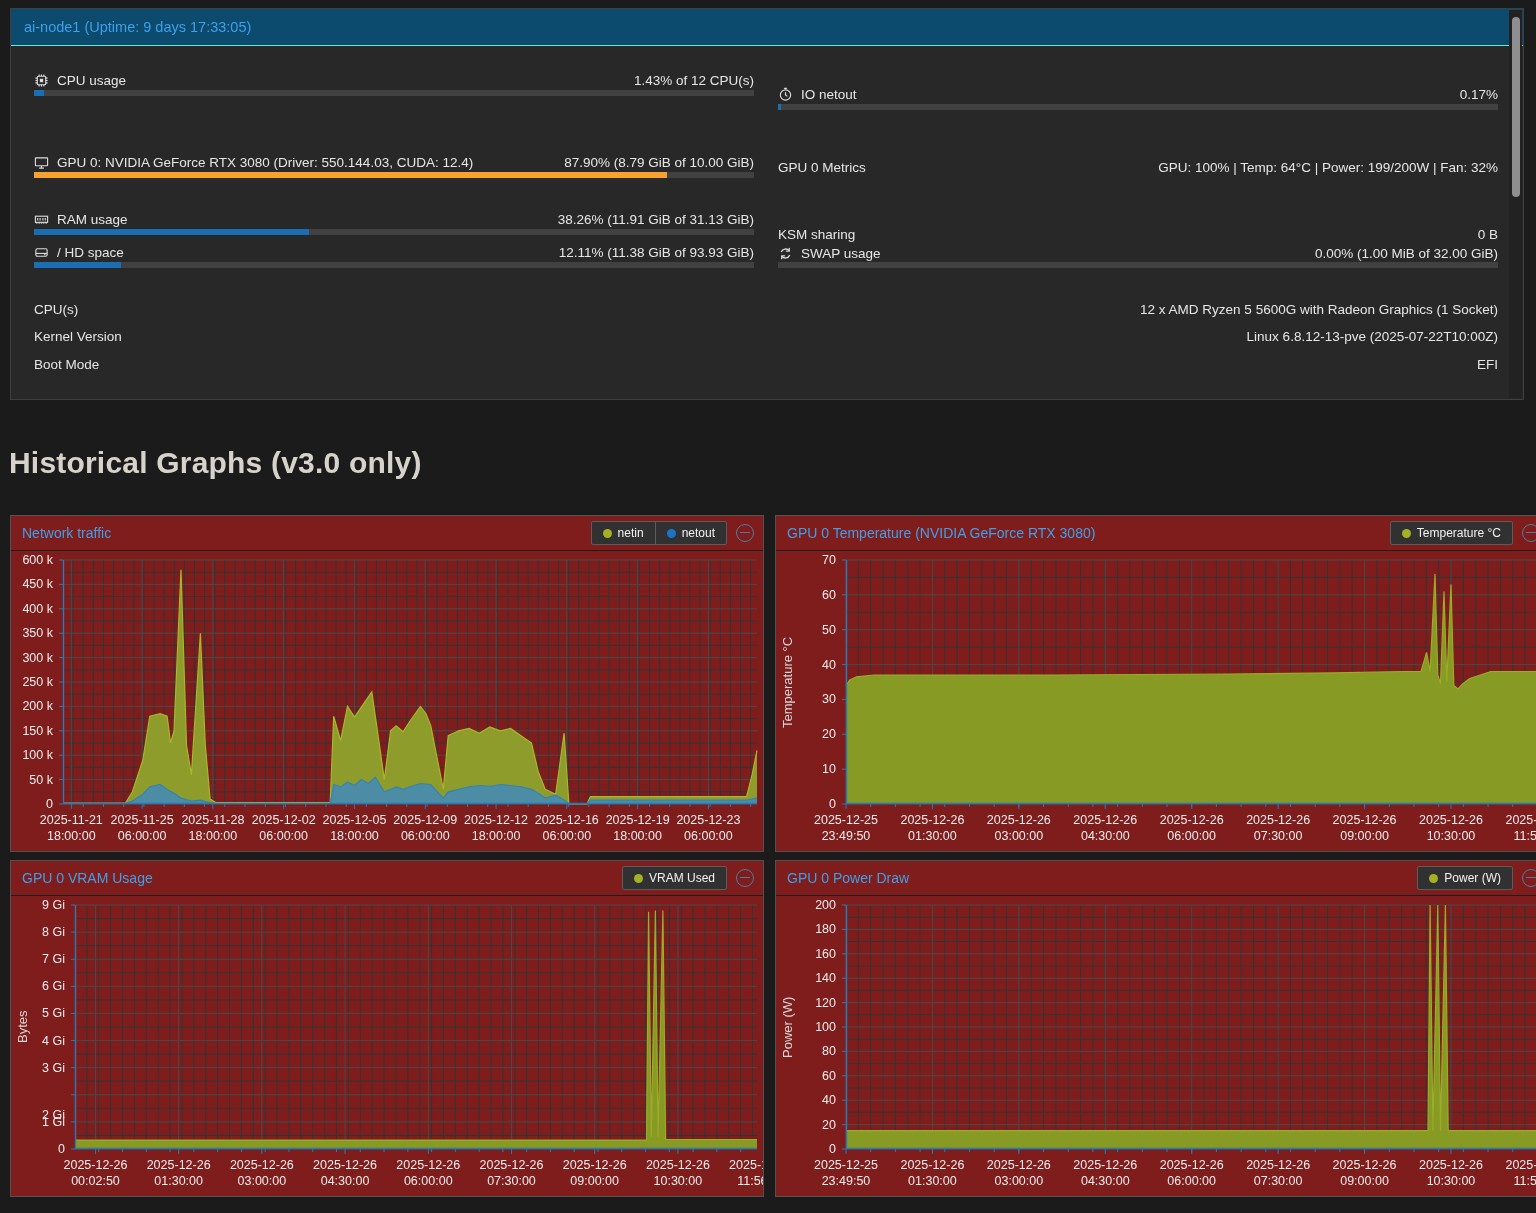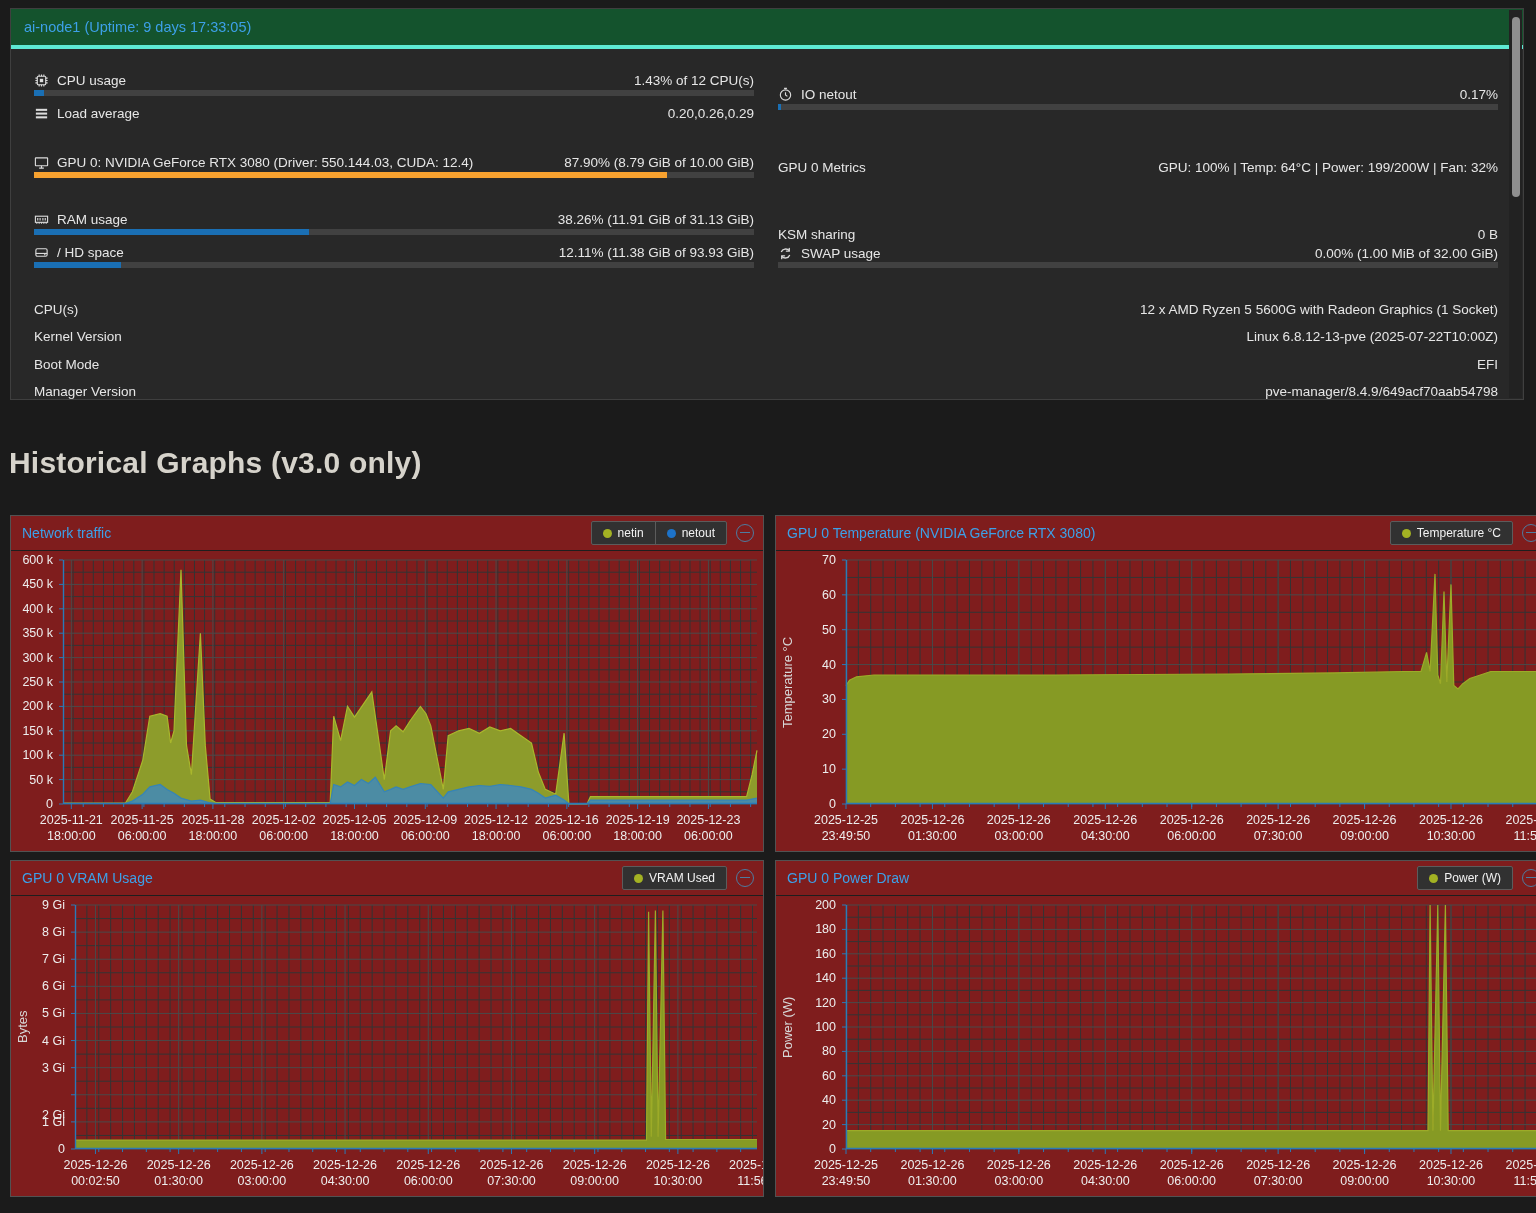--- a/index.html
+++ b/index.html
@@ -3,21 +3,21 @@
 <meta charset="utf-8">
 <style>
   html,body{margin:0;padding:0;background:#1b1b1b;}
   body{width:1536px;height:1213px;position:relative;overflow:hidden;
        font-family:"Liberation Sans",sans-serif;color:#e3e3e3;}
 
   
   .summary{position:absolute;left:10px;top:8px;width:1514px;height:392px;
            background:#282828;border:1px solid #3f3f3f;box-sizing:border-box;}
   .panel-header{height:36px;display:flex;align-items:center;padding-left:13px;
-                background:#14532d;border-bottom:4px solid #5eead4;
+                background:#0c4a6e;border-bottom:1px solid #5eead4;
                 color:#3da0e8;font-size:14.5px;}
   .srow{position:absolute;height:18px;font-size:13.5px;color:#e6e6e6;
         display:flex;align-items:center;}
   .srow .ico{display:inline-flex;margin-right:8px;color:#dcdcdc;}
   .srow .val{margin-left:auto;text-align:right;}
   .col-l{left:23px;width:720px;}
   .col-r{left:767px;width:720px;}
   .col-w{left:23px;width:1464px;}
   .sbar{position:absolute;height:6px;background:#414141;}
   .sbar .fill{height:100%;background:#1a6fb4;width:0;}
@@ -76,31 +76,20 @@
         <path d="M5.5 1.5v2M8 1.5v2M10.5 1.5v2M5.5 12.5v2M8 12.5v2M10.5 12.5v2M1.5 5.5h2M1.5 8h2M1.5 10.5h2M12.5 5.5h2M12.5 8h2M12.5 10.5h2"></path>
       </svg>
       </span>
     <span class="lbl">CPU usage</span>
     <span class="val">1.43% of 12 CPU(s)</span>
   </div>
   <div class="sbar bar-l" style="top:81px">
       <div class="fill" style="width: 1.43%; background: rgb(26, 111, 180);"></div>
     </div>
 
-  <div class="srow col-l" style="top:95px">
-    <span class="ico">
-      <svg width="15" height="15" viewBox="0 0 16 16" fill="currentColor">
-        <rect x="2" y="3" width="12" height="2.2"></rect>
-          <rect x="2" y="7" width="12" height="2.2"></rect>
-          <rect x="2" y="11" width="12" height="2.2"></rect>
-      </svg>
-      </span>
-    <span class="lbl">Load average</span>
-    <span class="val">0.20,0.26,0.29</span>
-  </div>
 
   <div class="srow col-l" style="top:144px">
     <span class="ico">
       <svg width="15" height="15" viewBox="0 0 16 16" fill="none" stroke="currentColor" stroke-width="1.2">
         <rect x="1.5" y="3" width="13" height="8.5" rx="0.5"></rect>
           <path d="M5.5 14h5M8 11.5V14"></path>
       </svg>
       </span>
     <span class="lbl">GPU 0: NVIDIA GeForce RTX 3080 (Driver: 550.144.03, CUDA: 12.4)</span>
     <span class="val">87.90% (8.79 GiB of 10.00 GiB)</span>
@@ -182,24 +171,20 @@
     <span class="lbl">CPU(s)</span>
     <span class="val">12 x AMD Ryzen 5 5600G with Radeon Graphics (1 Socket)</span>
   </div>
   <div class="srow col-w" style="top:318px">
     <span class="lbl">Kernel Version</span>
     <span class="val">Linux 6.8.12-13-pve (2025-07-22T10:00Z)</span>
   </div>
   <div class="srow col-w" style="top:346px">
     <span class="lbl">Boot Mode</span>
     <span class="val">EFI</span>
-  </div>
-  <div class="srow col-w" style="top:373px">
-    <span class="lbl">Manager Version</span>
-    <span class="val">pve-manager/8.4.9/649acf70aab54798</span>
   </div>
 
   <div class="sb-track">
     <div class="sb-thumb"></div>
   </div>
 </div>
 
 <h1 class="section-heading">Historical Graphs (v3.0 only)</h1>
 
 <div class="charts">

